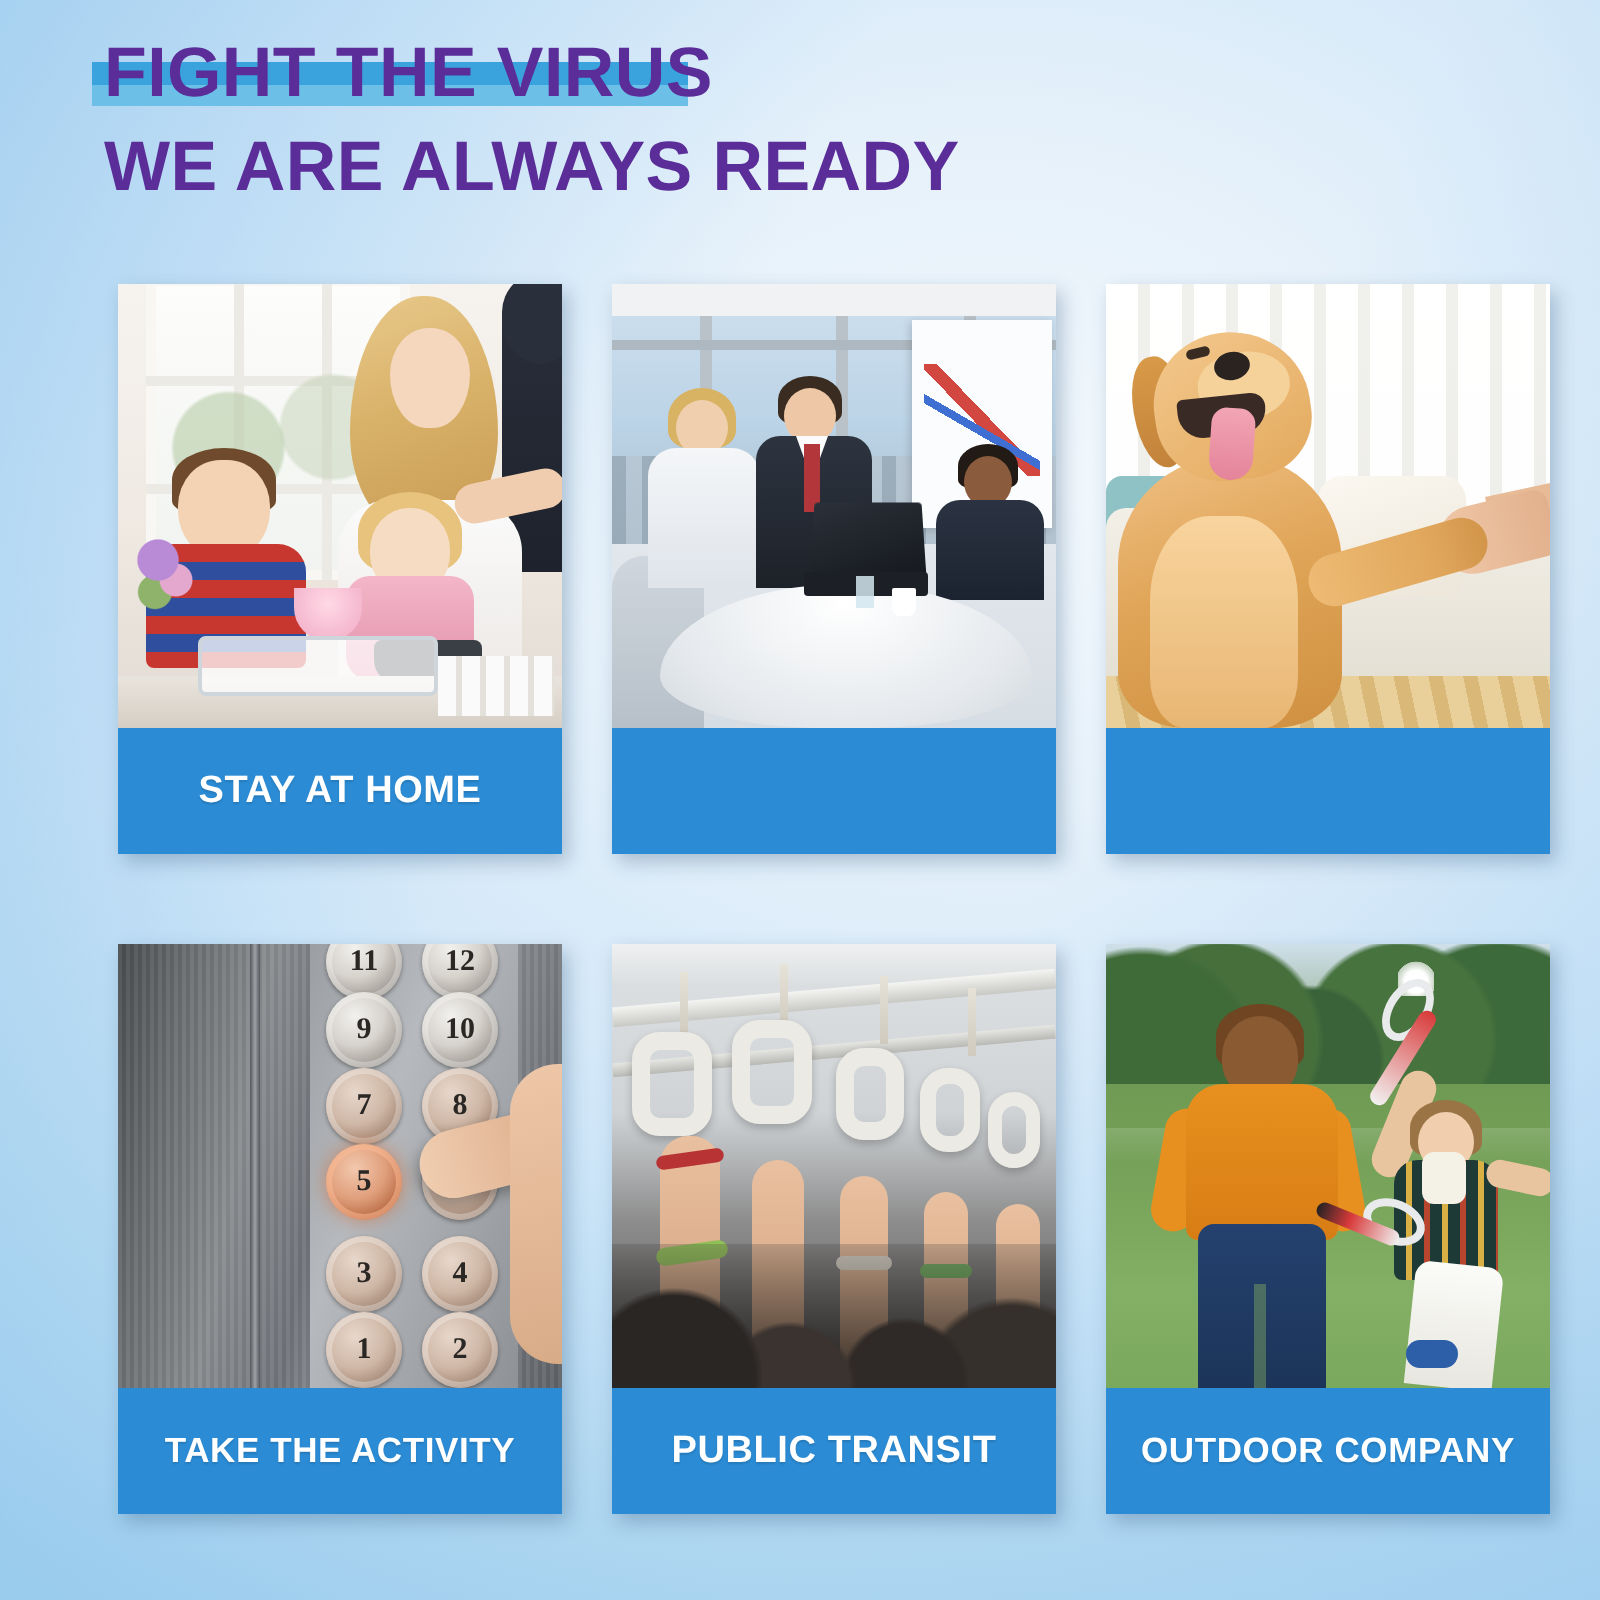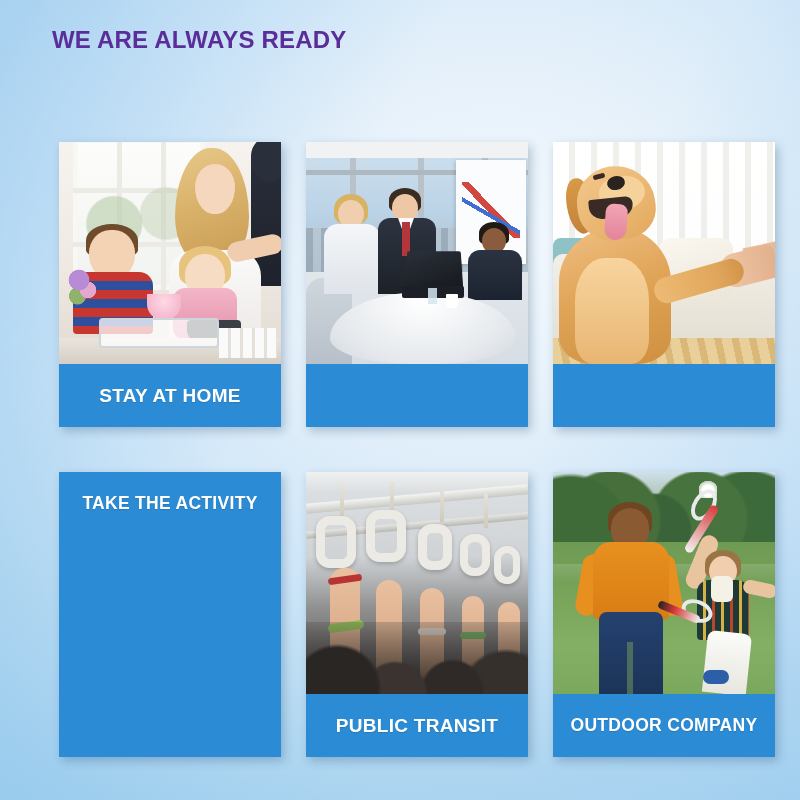--- a/index.html
+++ b/index.html
@@ -31,21 +31,21 @@
     background:linear-gradient(180deg,#3aa3dd 0%,#3aa3dd 52%,#6cc0e8 52%,#6cc0e8 100%);
     z-index:0;
   }
   .h1 {
     position:relative; z-index:1;
     font-size:35px; font-weight:bold; letter-spacing:.2px;
     color:#5a2d99; line-height:1.08; white-space:nowrap;
   }
   .h2 {
     margin-top:9px;
-    font-size:24px; font-weight:bold; letter-spacing:.2px;
+    font-size:35px; font-weight:bold; letter-spacing:.2px;
     color:#5a2d99; line-height:1.08; white-space:nowrap;
   }
 
   
   .grid {
     position:absolute; left:47px; top:142px;
     width:716px;
     display:grid;
     grid-template-columns:repeat(3, 222px);
     grid-template-rows:repeat(2, 285px);
@@ -306,20 +306,24 @@
     border:4px solid #e9eaec; border-radius:50%; transform:rotate(22deg); }
   .out .shuttle { left:146px; top:8px; width:18px; height:18px;
     background:radial-gradient(circle at 50% 60%, #ffffff 0 40%, rgba(255,255,255,.65) 70%, transparent 72%); }
 </style>
 </head>
 <body>
 
 <div id="poster">
 
   <div class="header">
+    <div class="hl-wrap">
+      <div class="hl-bar"></div>
+      <div class="h1">FIGHT THE VIRUS</div>
+    </div>
     <div class="h2">WE ARE ALWAYS READY</div>
   </div>
 
   <div class="grid">
 
     <div class="card">
       <div class="photo home">
         <div class="lay win"></div>
         <div class="lay mull-v" style="left:58px;"></div>
         <div class="lay mull-v" style="left:102px;"></div>
@@ -398,20 +402,45 @@
         <div class="lay head"></div>
         <div class="lay snout"></div>
         <div class="lay eye"></div>
         <div class="lay nose"></div>
         <div class="lay mouth"></div>
         <div class="lay tongue"></div>
       </div>
     </div>
 
     <div class="card wide">
+      <div class="photo elev">
+        <div class="brush"></div>
+        <div class="lay seam"></div>
+        <div class="lay panel"></div>
+
+        <div class="btn" style="left:104px; top:-10px;">11</div>
+        <div class="btn" style="left:152px; top:-10px;">12</div>
+
+        <div class="btn" style="left:104px; top:24px;">9</div>
+        <div class="btn" style="left:152px; top:24px;">10</div>
+
+        <div class="btn warm" style="left:104px; top:62px;">7</div>
+        <div class="btn warm" style="left:152px; top:62px;">8</div>
+
+        <div class="btn warm" style="left:152px; top:100px;">6</div>
+        <div class="lay finger"></div>
+        <div class="lay knuckle"></div>
+        <div class="btn lit" style="left:104px; top:100px; z-index:4;">5</div>
+
+        <div class="btn warm" style="left:104px; top:146px; z-index:5;">3</div>
+        <div class="btn warm" style="left:152px; top:146px; z-index:5;">4</div>
+
+        <div class="btn warm" style="left:104px; top:184px; z-index:5;">1</div>
+        <div class="btn warm" style="left:152px; top:184px; z-index:5;">2</div>
+      </div>
       <div class="label">
         <span>TAKE THE ACTIVITY</span>
       </div>
     </div>
 
     <div class="card">
       <div class="photo transit">
         <div class="lay ceilstrip"></div>
         <div class="lay rail"></div>
         <div class="lay rail2"></div>

